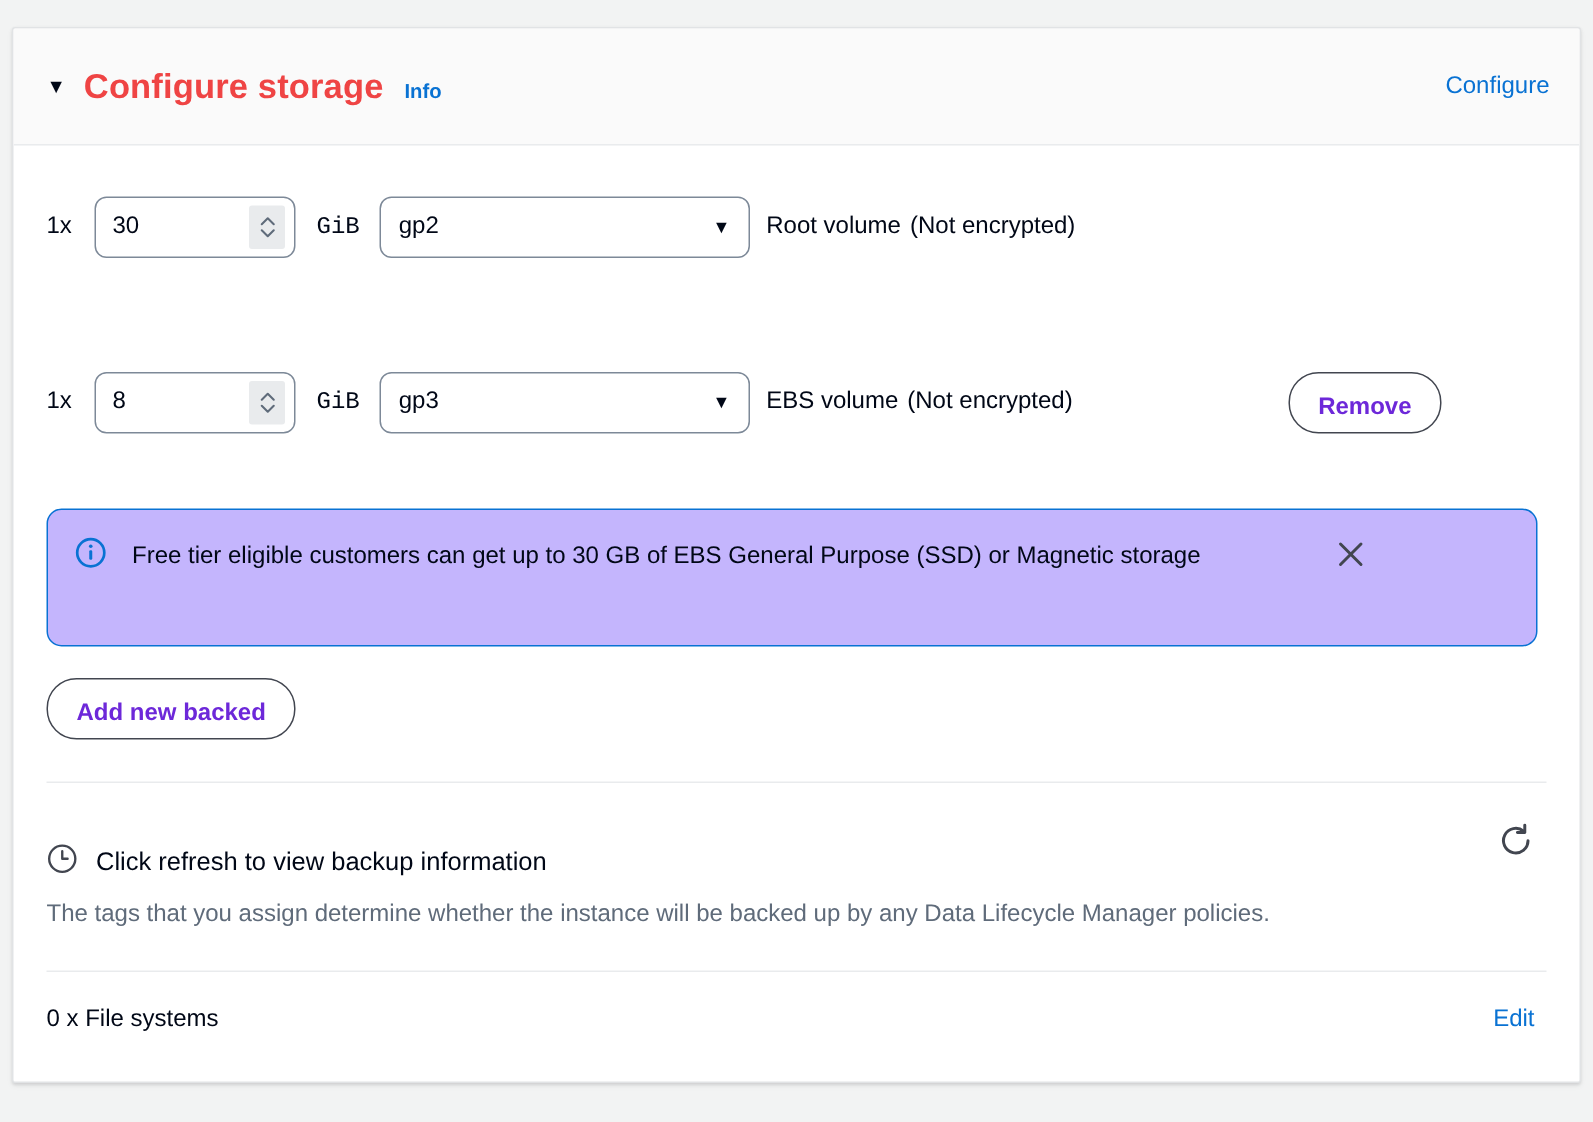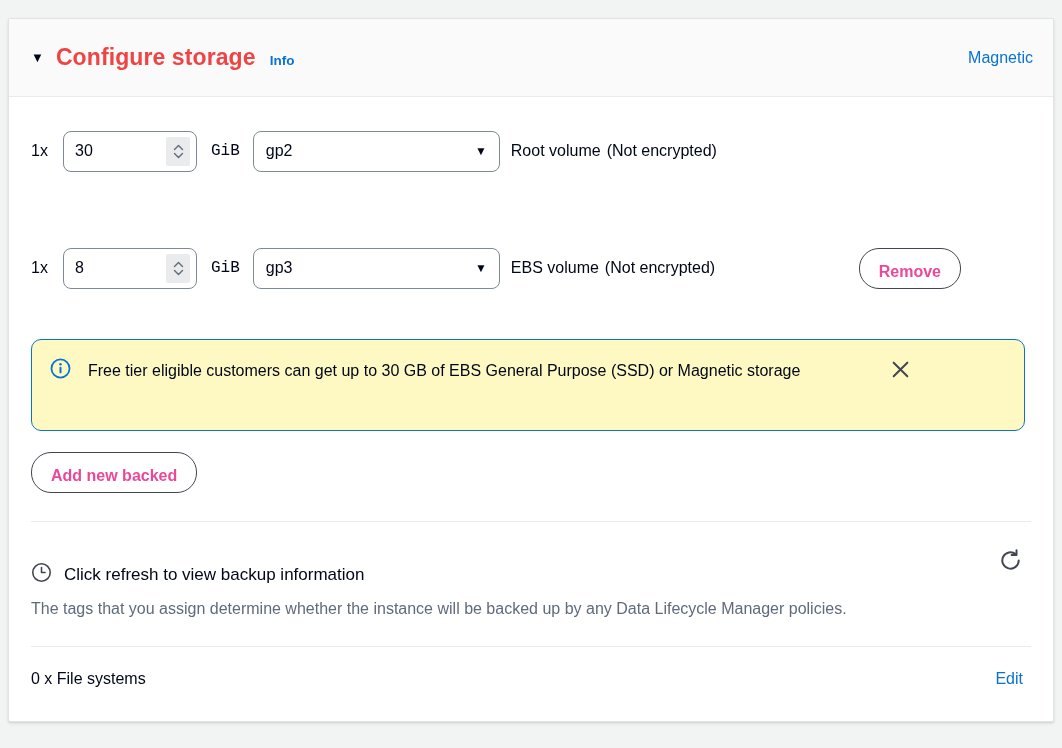--- a/index.html
+++ b/index.html
@@ -171,40 +171,40 @@
     color: #000716;
     margin-left: 11px;
     white-space: nowrap;
   }
   .volume-label .enc { margin-left: 6px; }
 
   .btn {
     font-family: "Liberation Sans", sans-serif;
     font-size: 16px;
     font-weight: bold;
-    color: #ec4899;
+    color: #6d28d9;
     background: #ffffff;
     border: 1px solid #424650;
     border-radius: 20px;
     cursor: pointer;
     padding: 14px 19px;
     height: 41px;
     white-space: nowrap;
   }
   .remove-btn {
     margin-left: auto;
     margin-right: 70px;
   }
 
   
   .alert {
     margin-top: 45px;
     margin-right: 6px;
     border: 1px solid #0972d3;
-    background: #fef9c3;
+    background: #c4b5fd;
     border-radius: 10px;
     display: flex;
     align-items: flex-start;
     padding: 16px 18px 18px 18px;
     box-sizing: border-box;
     min-height: 92px;
   }
   .alert-icon {
     flex: none;
     margin-top: 2px;
@@ -297,21 +297,21 @@
 <body>
 
 <div class="panel">
 
   <div class="panel-header">
     <div class="header-left">
       <span class="caret">▼</span>
       <span class="panel-title">Configure storage</span>
       <span class="info-link">Info</span>
     </div>
-    <span class="advanced-link">Magnetic</span>
+    <span class="advanced-link">Configure</span>
   </div>
 
   <div class="panel-body">
 
     
     <div class="volume-row row-1">
       <span class="multiplier">1x</span>
 
       <div class="num-input">
         <input type="text" value="30" style="">

